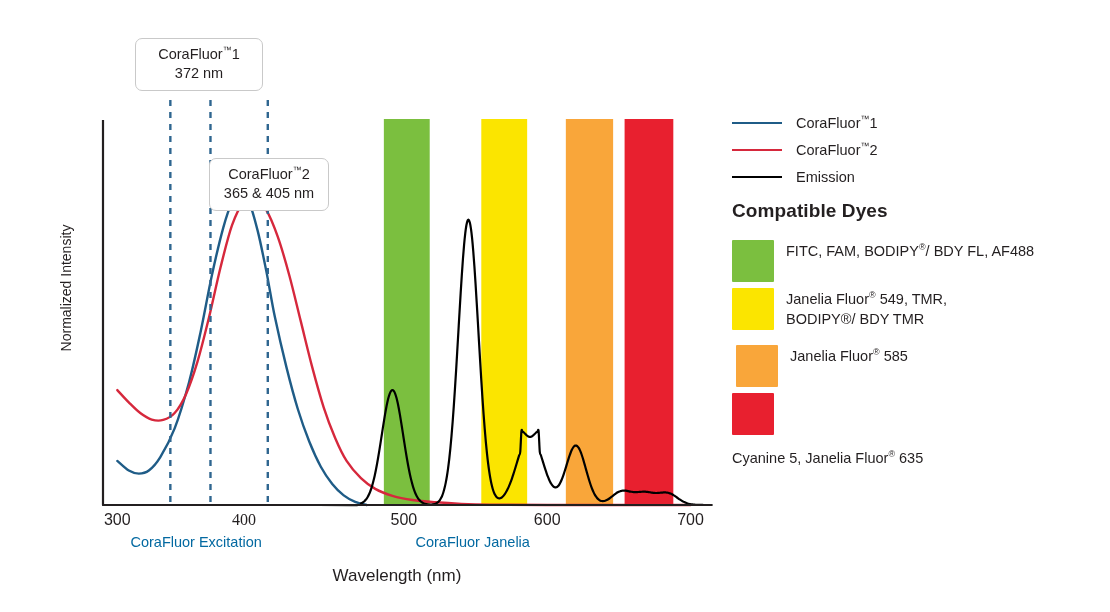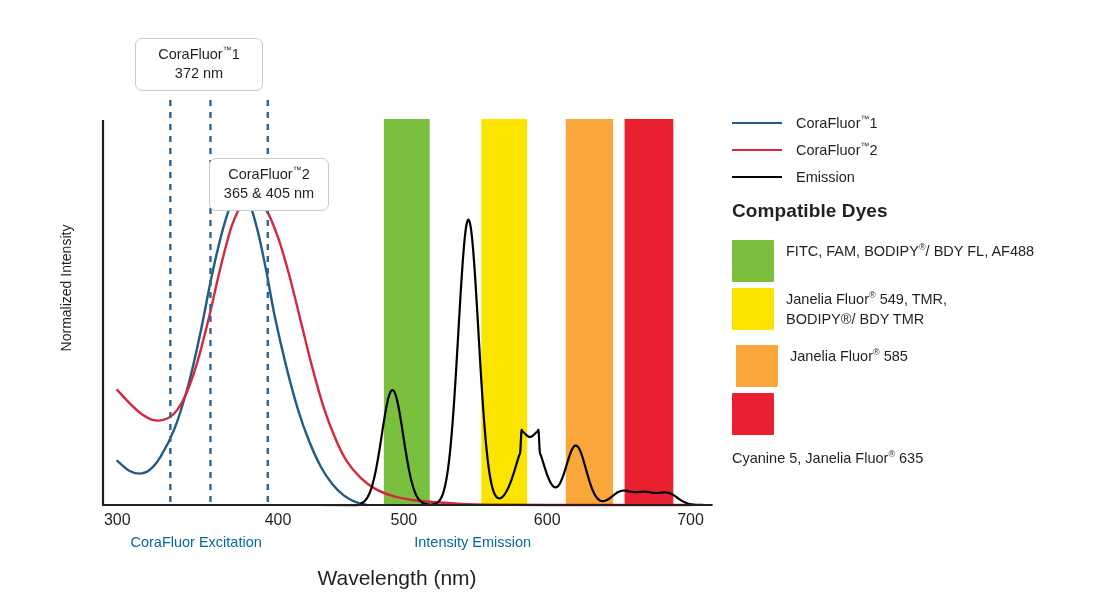--- a/index.html
+++ b/index.html
@@ -32,21 +32,21 @@
   sup.tm{font-size:9px;vertical-align:super;line-height:0;}
 
   .axis-text{position:absolute;font-size:15px;color:#231f20;white-space:nowrap;}
   #y-axis-label{
     left:-24px;top:280px;width:180px;text-align:center;
     transform:rotate(-90deg);transform-origin:center center;
     font-size:14px;
   }
   .tick-label{position:absolute;font-size:16px;color:#231f20;text-align:center;width:60px;}
   .sub-axis-label{position:absolute;font-size:14.5px;color:#0369a1;text-align:center;white-space:nowrap;}
-  #x-axis-title{position:absolute;left:272px;top:566px;width:250px;text-align:center;font-size:21px;}
+  #x-axis-title{position:absolute;left:272px;top:566px;width:250px;text-align:center;font-size:17px;}
 
   
   #right-panel{position:absolute;left:730px;top:0;width:380px;height:612px;}
   .line-legend-row{position:absolute;display:flex;align-items:center;gap:14px;}
   .legend-line{width:50px;height:0;border-top-width:2.6px;border-top-style:solid;display:block;}
   .legend-line-label{font-size:14.5px;color:#231f20;white-space:nowrap;}
 
   #dyes-heading{position:absolute;left:2px;top:200px;font-size:19px;color:#231f20;font-weight:bold;letter-spacing:.1px;text-align:center;}
 
   .dye-row{position:absolute;display:flex;align-items:flex-start;gap:12px;}
@@ -84,26 +84,26 @@
   <div class="callout" id="callout-2">
     <span class="l1">
       <span>CoraFluor</span><sup class="tm">™</sup><span>2</span>
     </span>
     <span class="l2">365 &amp; 405 nm</span>
   </div>
 
   <div class="axis-text" id="y-axis-label">Normalized Intensity</div>
   <div id="x-axis-title">Wavelength (nm)</div>
 <div class="tick-label" style="left: 87.3294px; top: 511px;">300</div>
-    <div class="tick-label" style="left: 248px; top: 511px;">400</div>
+    <div class="tick-label" style="left: 214px; top: 511px; font-family: Liberation Serif, serif;">400</div>
     <div class="tick-label" style="left: 373.918px; top: 511px;">500</div>
     <div class="tick-label" style="left: 517.212px; top: 511px;">600</div>
     <div class="tick-label" style="left: 660.506px; top: 511px;">700</div>
     <div class="sub-axis-label" style="left: 106.141px; top: 534px; width: 180px;">CoraFluor Excitation</div>
-    <div class="sub-axis-label" style="left: 382.699px; top: 534px; width: 180px;">Intensity Emission</div>
+    <div class="sub-axis-label" style="left: 382.699px; top: 534px; width: 180px;">CoraFluor Janelia</div>
   </div>
 
 <div id="right-panel">
   <div id="dyes-heading">Compatible Dyes</div>
 <div class="line-legend-row" style="left: 2px; top: 115px;">
       <span class="legend-line" style="border-top-color: rgb(31, 92, 135);"></span>
       <span class="legend-line-label"><span>CoraFluor</span><sup class="tm">™</sup><span>1</span></span>
     </div>
     <div class="line-legend-row" style="left: 2px; top: 142px;">
       <span class="legend-line" style="border-top-color: rgb(214, 40, 60);"></span>

